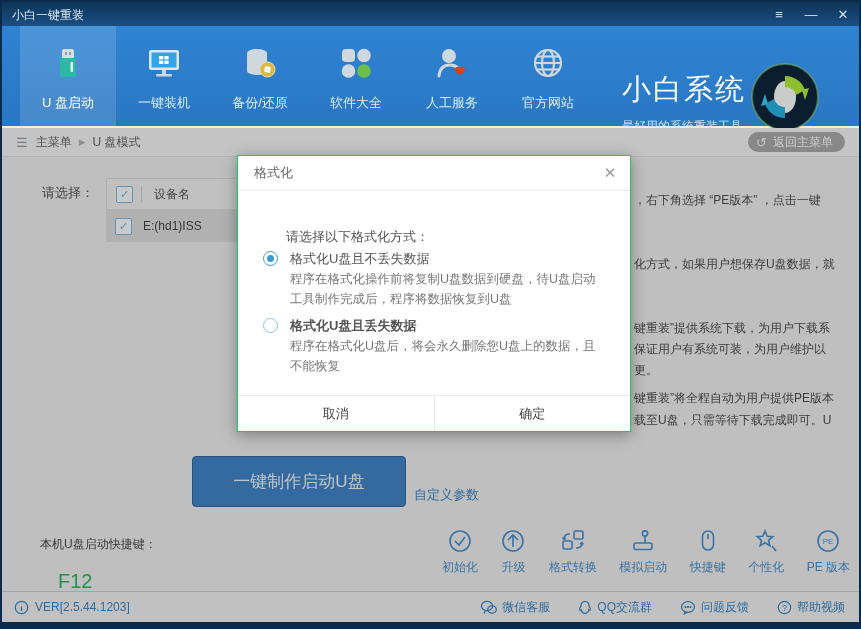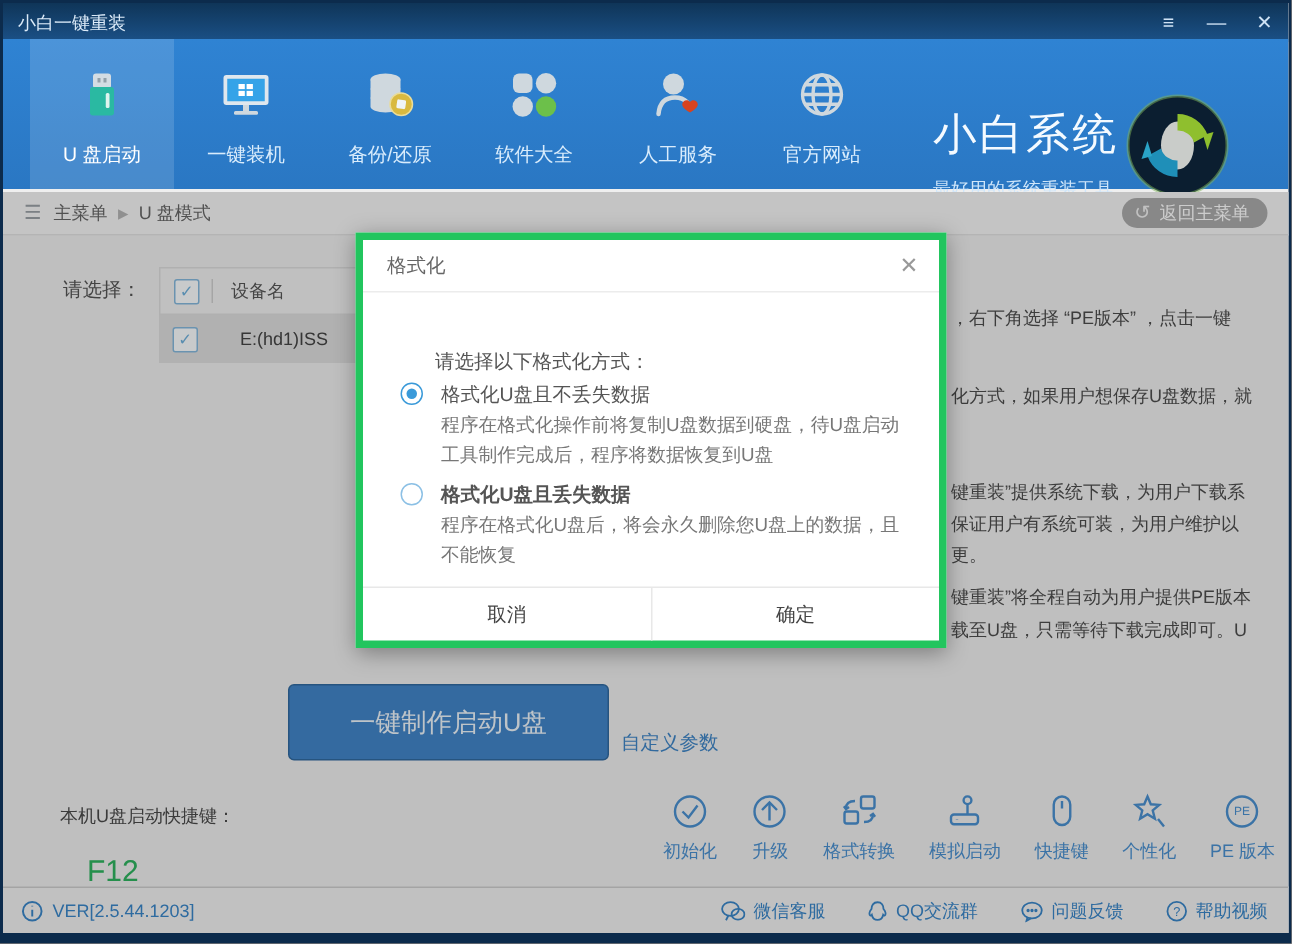--- a/index.html
+++ b/index.html
@@ -41,21 +41,21 @@
   .select-label{position:absolute;left:40px;top:56px;font-size:13px;color:#555;}
   .dev-table{position:absolute;left:104px;top:50px;width:516px;}
   .dev-head{height:30px;background:#f1f1f1;border:1px solid #dcdcdc;display:flex;align-items:center;font-size:12px;color:#555;}
   .dev-row{height:32px;background:#dedede;display:flex;align-items:center;font-size:12px;color:#444;}
   .cb{width:15px;height:15px;border:1px solid #85b8dd;background:#fbfdfe;border-radius:2px;margin:0 8px 0 9px;
      display:flex;align-items:center;justify-content:center;color:#6fb1dc;font-size:11px;}
   .head-div{width:1px;height:16px;background:#cfcfcf;margin-right:12px;}
 
   .side-text{position:absolute;left:632px;top:0;width:214px;height:450px;overflow:hidden;}
   .side-text div{position:absolute;left:0;white-space:nowrap;font-size:12px;color:#4d4d4d;}
-  .stl0{top:76px;} .stl1{top:128px;} .stl2{top:150px;} .stl3{top:192px;}
+  .stl0{top:64px;} .stl1{top:128px;} .stl2{top:150px;} .stl3{top:192px;}
   .stl4{top:213px;} .stl5{top:234px;} .stl6{top:262px;} .stl7{top:284px;}
 
   .make-btn{position:absolute;left:190px;top:328px;width:212px;height:49px;background:#4285c8;
     border:1px solid #30699f;border-radius:4px;color:#eef5fb;font-size:17px;display:flex;align-items:center;justify-content:center;cursor:pointer;}
   .custom-link{position:absolute;left:412px;top:358px;font-size:13px;color:#3f85c6;cursor:pointer;}
 
   .hotkey-label{position:absolute;left:38px;top:408px;font-size:12px;color:#4a4a4a;}
   .hotkey-value{position:absolute;left:56px;top:442px;font-size:20px;color:#2fb35f;}
 
   .tools{position:absolute;left:440px;top:400px;width:408px;display:flex;justify-content:space-between;}
@@ -63,21 +63,21 @@
   .tool .tlabel{font-size:12px;color:#4a90d0;margin-top:5px;white-space:nowrap;}
 
   .statusbar{position:absolute;left:0;right:0;bottom:0;height:30px;background:#f2f2f2;border-top:1px solid #cdcdcd;display:flex;align-items:center;}
   .ver{display:flex;align-items:center;margin-left:12px;color:#3a86c8;font-size:12px;gap:6px;}
   .status-links{position:absolute;right:14px;display:flex;gap:28px;}
   .slink{display:flex;align-items:center;gap:5px;color:#3a86c8;font-size:12px;cursor:pointer;}
 
   
   .dim{position:absolute;top:126px;left:0;right:0;bottom:0;background:rgba(0,0,0,0.20);z-index:50;}
   .dialog{position:absolute;left:235px;top:153px;width:394px;height:277px;background:#fff;z-index:100;
-    border:5px solid #22c55e;box-shadow:0 3px 14px rgba(0,0,0,0.35);box-sizing:border-box;}
+    border:1px solid #22c55e;box-shadow:0 3px 14px rgba(0,0,0,0.35);box-sizing:border-box;}
   .dlg-head{height:34px;border-bottom:1px solid #ececec;display:flex;align-items:center;}
   .dlg-title{font-size:13px;color:#666;margin-left:16px;}
   .dlg-close{position:absolute;right:12px;top:8px;font-size:15px;color:#999;cursor:pointer;width:16px;text-align:center;}
   .dlg-prompt{position:absolute;left:48px;top:72px;font-size:13px;color:#555;}
   .radio{position:absolute;left:25px;width:15px;height:15px;border-radius:50%;box-sizing:border-box;background:#fff;}
   .radio.sel{border:1px solid #3a9ad9;}
   .radio.sel::after{content:"";position:absolute;left:3px;top:3px;width:7px;height:7px;border-radius:50%;background:#3a9ad9;}
   .radio.unsel{border:1px solid #8cc0e5;}
   .r1{top:95px;} .r2{top:162px;}
   .opt-label{position:absolute;left:52px;font-size:13px;color:#555;}
@@ -220,21 +220,21 @@
     <span class="select-label">请选择：</span>
 
     <div class="dev-table">
       <div class="dev-head">
         <span class="cb">✓</span>
         <span class="head-div"></span>
         <span>设备名</span>
       </div>
       <div class="dev-row">
         <span class="cb">✓</span>
-        <span style="margin-left:20px">E:(hd1)ISS</span>
+        <span style="margin-left:3px">E:(hd1)ISS</span>
       </div>
     </div>
 
     <div class="side-text">
       <div class="stl0">，右下角选择 “PE版本” ，点击一键</div>
       <div class="stl1">化方式，如果用户想保存U盘数据，就</div>
       <div class="stl3">键重装”提供系统下载，为用户下载系</div>
       <div class="stl4">保证用户有系统可装，为用户维护以</div>
       <div class="stl5">更。</div>
       <div class="stl6">键重装”将全程自动为用户提供PE版本</div>

